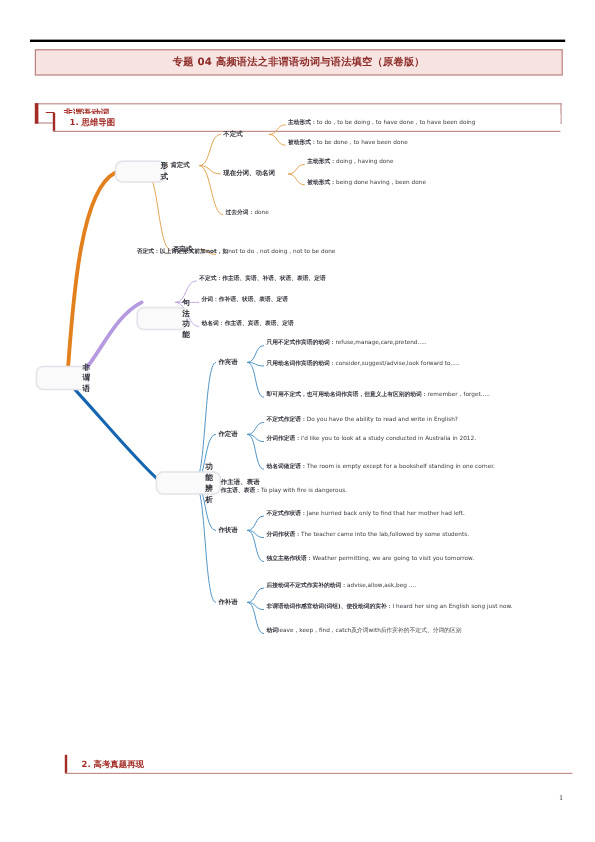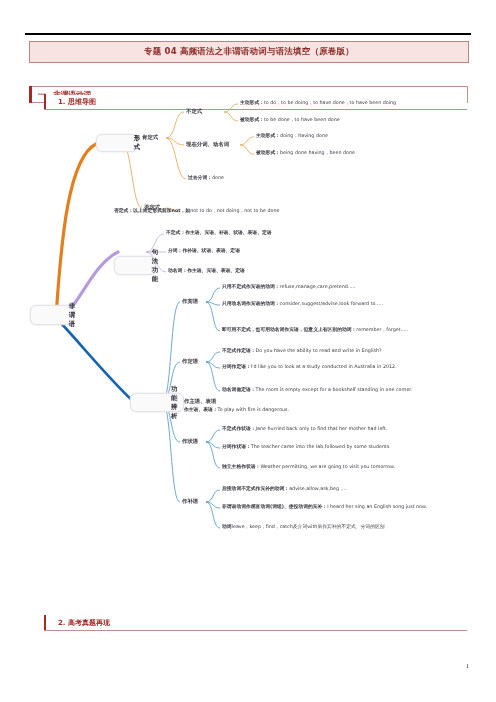--- a/index.html
+++ b/index.html
@@ -251,19 +251,19 @@
     </span>
     <span class="leaf" style="left:222px;top:405px;">
       <span class="cn">非谓语动词作感官动词(词组)、使役动词的宾补：</span><span>I heard her sing an English song just now.</span>
     </span>
     <span class="leaf" style="left:222px;top:425px;">
       <span class="cn">动词</span><span>leave，keep，find，catch及介词with后作宾补的不定式、分词的区别</span>
     </span>
 
   </div>
 
-  <div class="sec-h2" style="top:616px;">
+  <div class="sec-h2" style="top:630px;margin-left:10px;">
     <span class="t">2. 高考真题再现</span>
   </div>
 
   <div class="pageno">1</div>
 
 </div>
 
 </body></html>

